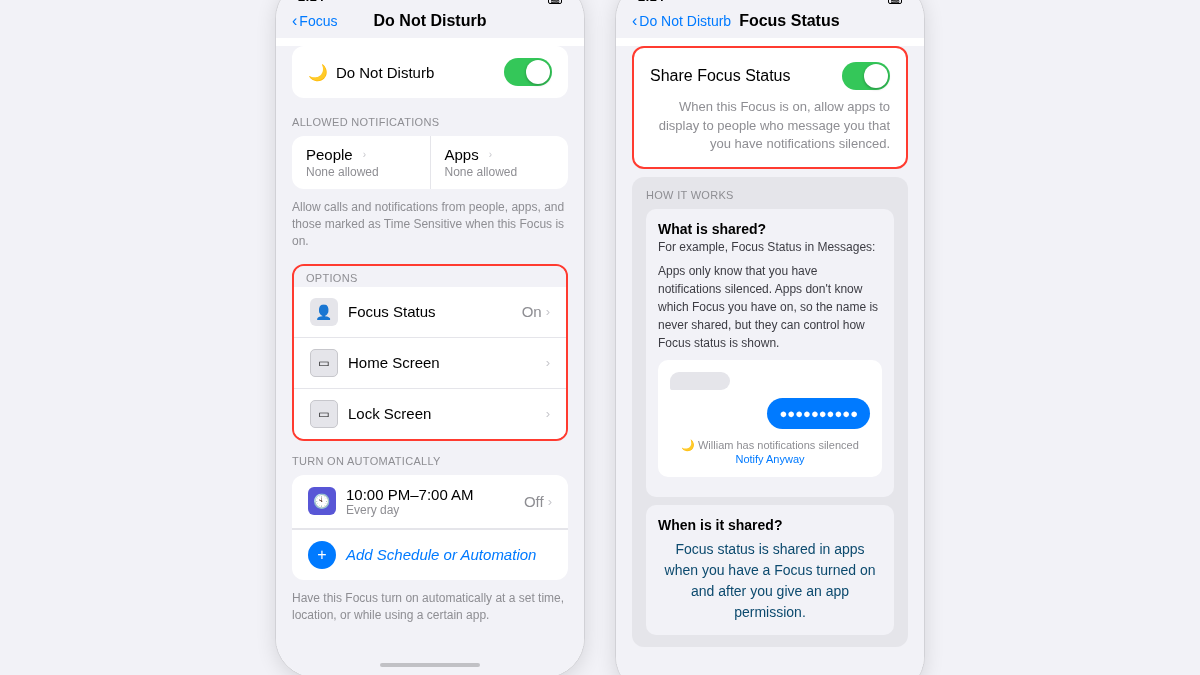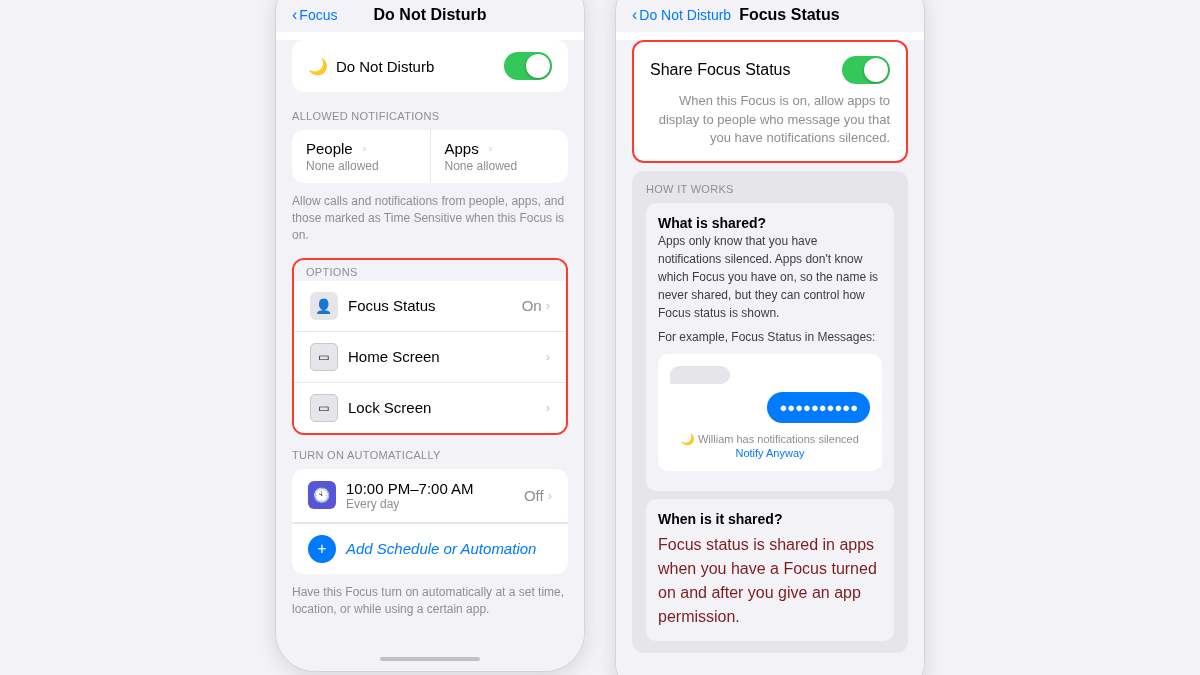--- a/index.html
+++ b/index.html
@@ -337,21 +337,21 @@
     }
     .msg-notif-text { font-size: 11px; color: #8e8e93; }
     .msg-notif-link { font-size: 11px; color: #007aff; display: block; }
 
     .when-shared-box {
       background: #f2f2f7;
       border-radius: 10px;
       padding: 12px;
     }
     .when-title { font-size: 14px; font-weight: 600; color: #000; margin-bottom: 6px; }
-    .when-text { font-size: 16px; color: #7f1d1d; line-height: 1.5; }
+    .when-text { font-size: 14px; color: #0c4a6e; line-height: 1.5; text-align: center; }
 
     .clock-icon-bg { background: #5856d6; color: #fff; }
   </style>
 </head>
 <body>
 
 <div class="page-wrapper">
 
   <div class="phone-frame">
 
@@ -510,22 +510,22 @@
           </div>
         </div>
         <p class="share-desc">When this Focus is on, allow apps to display to people who message you that you have notifications silenced.</p>
       </div>
 
       <div class="how-section">
         <div class="how-header">HOW IT WORKS</div>
 
         <div class="what-shared-box">
           <div class="what-title">What is shared?</div>
+          <p class="what-text">For example, Focus Status in Messages:</p>
           <p class="what-text">Apps only know that you have notifications silenced. Apps don't know which Focus you have on, so the name is never shared, but they can control how Focus status is shown.</p>
-          <p class="what-text">For example, Focus Status in Messages:</p>
 
           <div class="message-preview">
             <div style="display:flex; justify-content:flex-start; margin-bottom:8px;">
               <div class="msg-bubble-received"></div>
             </div>
             <div style="display:flex; justify-content:flex-end; margin-bottom:6px;">
               <div class="msg-bubble-sent">
                 <span style="color:#fff; font-size:13px;">●●●●●●●●●●</span>
               </div>
             </div>

